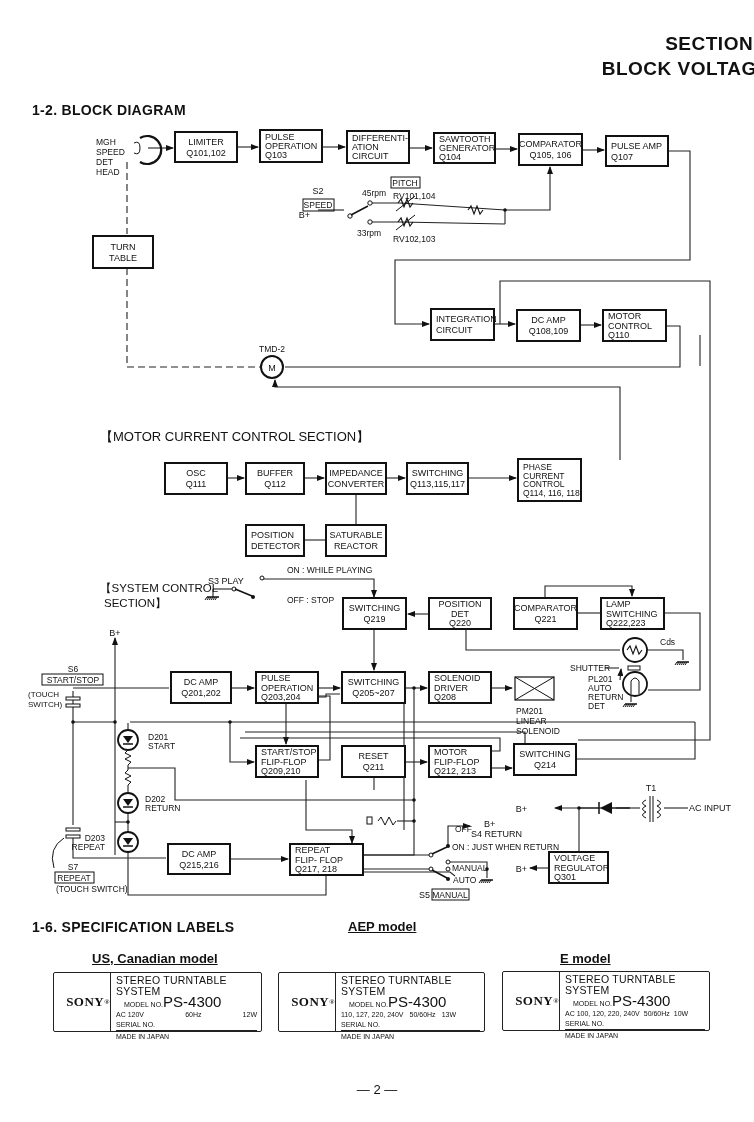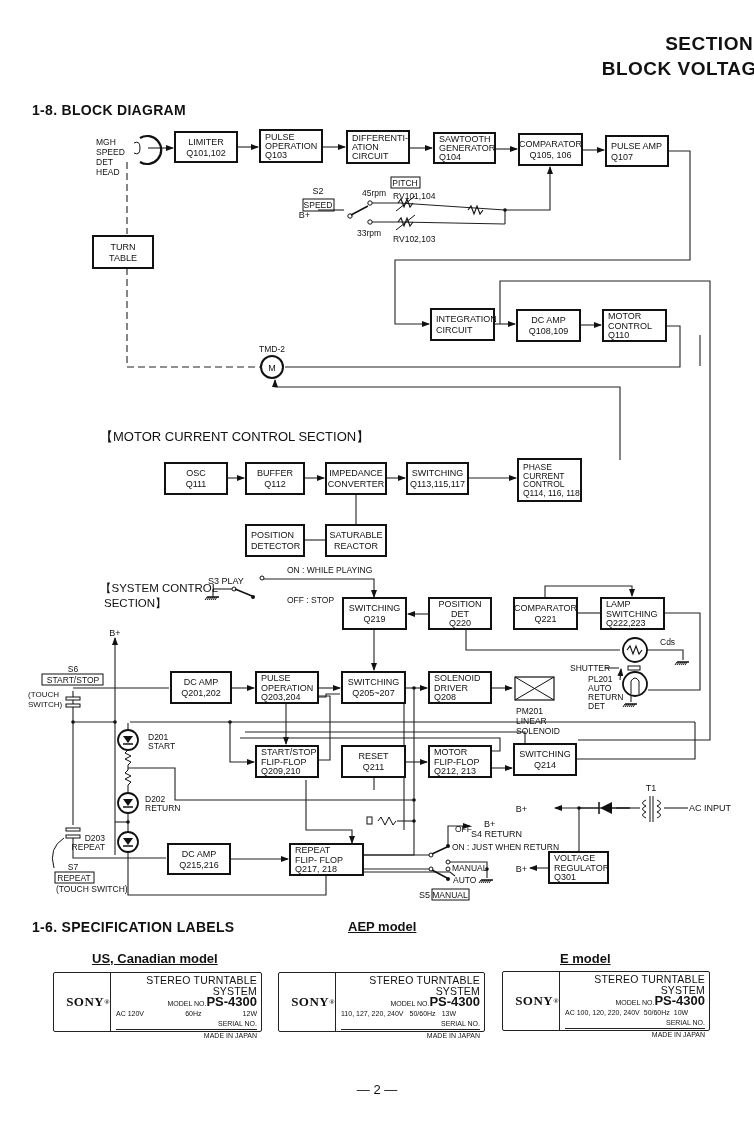--- a/index.html
+++ b/index.html
@@ -7,35 +7,35 @@
   .title { position:absolute; left:16px; width:754px; text-align:right; font-weight:bold; font-size:19px; letter-spacing:0.5px; }
   .h2 { position:absolute; font-weight:bold; font-size:14px; letter-spacing:0.3px; }
   svg#diagram { position:absolute; left:0; top:0; }
   svg text { font-family:"Liberation Sans", sans-serif; fill:#111; }
   .blk { fill:#fff; stroke:#111; stroke-width:2; }
   .wire { fill:none; stroke:#222; stroke-width:1.1; }
   .dash { fill:none; stroke:#222; stroke-width:1.1; stroke-dasharray:7 4; }
   .model-title { position:absolute; font-weight:bold; font-size:13px;text-decoration:underline; }
   .spec { position:absolute; border:1.5px solid #222; border-radius:2px; background:#fff; display:flex; }
   .spec .logo { width:56px; border-right:1.5px solid #222; display:flex; align-items:center; justify-content:flex-end; font-family:"Liberation Serif", serif; font-weight:bold; font-size:13px; letter-spacing:0.5px; }
-  .spec .body { flex:1; padding:2px 4px 0 5px; font-size:8px; line-height:10px;text-align:right; }
+  .spec .body { flex:1; padding:2px 4px 0 5px; font-size:8px; line-height:10px; }
   .spec .l1 { font-size:10.5px; letter-spacing:0.2px; line-height:11px; }
   .spec .l2 { font-size:7px; padding-left:8px; line-height:9px; }
-  .spec .l2 b { font-size:13px; font-weight:bold; }
+  .spec .l2 b { font-size:15px; font-weight:normal; }
   .spec .row { font-size:7px; line-height:11px; display:flex; justify-content:space-between; }
   .spec .ser { font-size:7px; border-bottom:1px solid #222; line-height:10px; }
   .spec .made { font-size:7px; line-height:11px; }
   .page-num { position:absolute; top:1082px; left:0; width:754px; text-align:center; font-size:13px; }
 </style>
 </head>
 <body>
 
 <div class="title" style="top:33px">SECTION 1</div>
 <div class="title" style="top:58px">BLOCK VOLTAGE</div>
-<div class="h2" style="left:32px;top:102px">1-8.  BLOCK DIAGRAM</div>
+<div class="h2" style="left:32px;top:102px">1-2.  BLOCK DIAGRAM</div>
 
 <svg id="diagram" width="754" height="920">
   <defs>
     <marker id="arr" markerWidth="8" markerHeight="6" refX="7" refY="3" orient="auto" markerUnits="userSpaceOnUse">
       <path d="M0,0 L8,3 L0,6 z" fill="#111"></path>
     </marker>
   </defs>
   <g id="wires">
       <polyline points="148,148 173,148" class="wire" marker-end="url(#arr)"></polyline>
       <polyline points="237,147 258,147" class="wire" marker-end="url(#arr)"></polyline>

